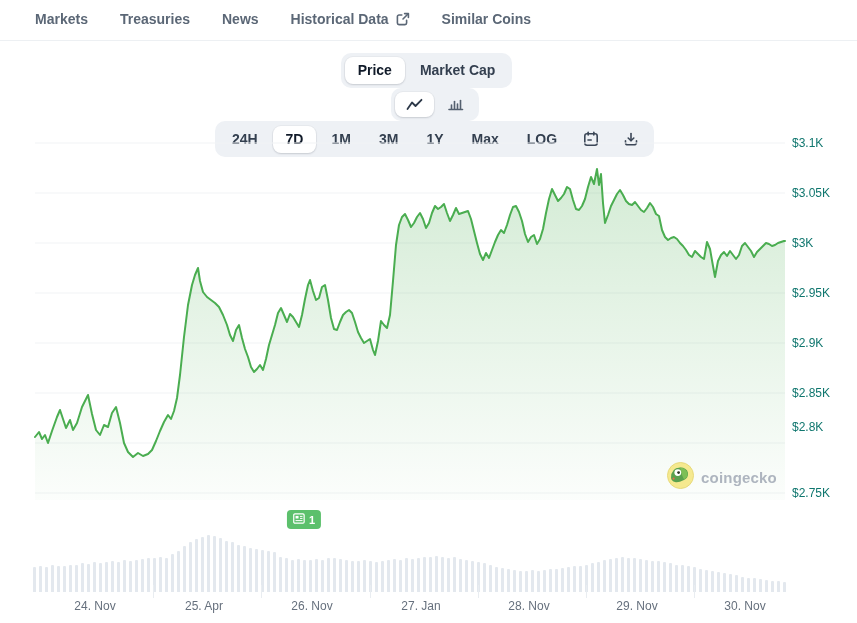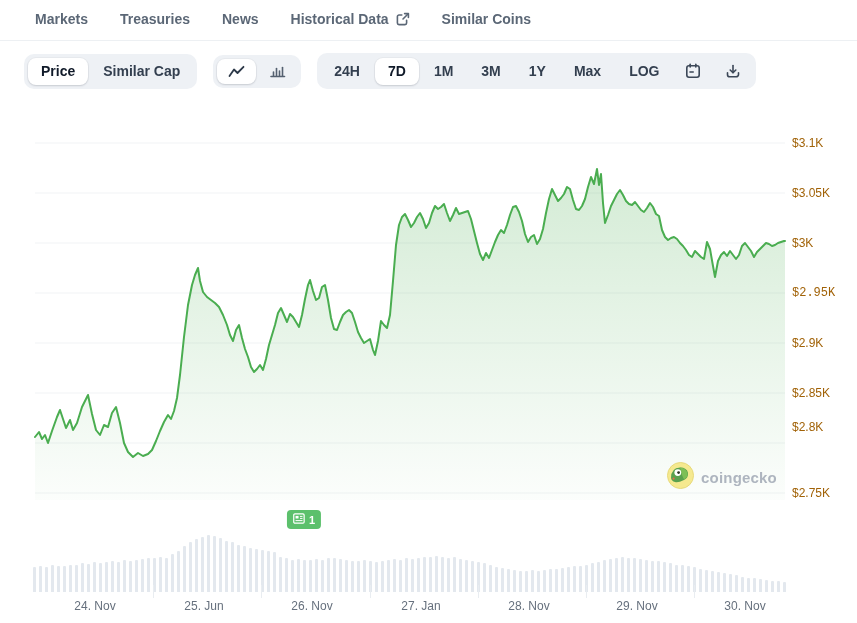--- a/index.html
+++ b/index.html
@@ -8,36 +8,36 @@
 
   
   .tabs{position:absolute;top:0;left:0;right:0;height:40px;display:flex;align-items:stretch;
         gap:14px;padding-left:26px;border-bottom:1px solid #edf0f3;}
   .tab{display:flex;align-items:center;gap:7px;padding:0 9px;font-size:14px;font-weight:700;
        color:#5b6776;cursor:pointer;border-bottom:3px solid transparent;margin-bottom:-1px;white-space:nowrap;}
   .tab.active{color:#0f1723;border-bottom-color:var(--accent-green,#4cc41d);}
   .tab svg{display:block;}
 
   
-  .toolbar{position:absolute;top:53px;left:24px;right:28px;display:flex;align-items:center;}
+  .toolbar{position:absolute;top:53px;left:24px;right:28px;display:flex;align-items:center;flex-direction:column;}
   .group{background:#eef1f5;border-radius:10px;padding:4px;display:flex;align-items:center;gap:2px;}
   .group + .group{margin-left:16px;}
   .seg{font-family:"Liberation Sans",sans-serif;font-size:14px;font-weight:700;color:#333f4f;
        background:transparent;border:0;border-radius:8px;padding:6px 13px;cursor:pointer;
        display:flex;align-items:center;line-height:15px;white-space:nowrap;}
   .seg.icon-btn{padding:6px 11px;}
   .seg.active{background:#fff;color:#101a29;box-shadow:0 1px 2px rgba(16,24,40,.14),0 0 0 1px rgba(16,24,40,.03);}
   .seg svg{display:block;}
   .spacer{flex:1;}
 
   
   .plot{position:absolute;left:35px;top:128px;width:750px;height:372px;}
   .plot svg{position:absolute;left:0;top:0;overflow:visible;}
   .y-axis{position:absolute;left:792px;top:128px;width:60px;height:372px;}
-  .y-axis span{position:absolute;left:0;font-size:12px;color:#a16207;white-space:nowrap;}
+  .y-axis span{position:absolute;left:0;font-size:12px;color:#0f766e;white-space:nowrap;}
   .x-axis{position:absolute;left:35px;top:599px;width:750px;height:18px;}
   .x-axis span{position:absolute;transform:translateX(-50%);font-size:12px;color:#66707d;white-space:nowrap;}
 
   
   .news-badge{position:absolute;top:510px;display:inline-flex;align-items:center;gap:4px;
         background:var(--badge-green,#5cc06c);color:#fff;font-size:11px;font-weight:700;
         padding:3px 6px;border-radius:4px;cursor:pointer;transform:translateX(-50%);}
 
   
   .watermark{position:absolute;left:667px;top:462px;display:flex;align-items:center;gap:7px;}
@@ -65,21 +65,21 @@
         <path d="M12.2 1.8 L7 7"></path>
       </svg>
     </span>
   </a>
   <a class="tab">Similar Coins</a>
 </nav>
 
 <div class="toolbar">
   <div class="group">
     <button class="seg active">Price</button>
-    <button class="seg">Similar Cap</button>
+    <button class="seg">Market Cap</button>
   </div>
 
   <div class="group">
     <button class="seg icon-btn active">
       <span>
         <svg width="17" height="13" viewBox="0 0 17 13" fill="none" stroke="#2c3848" stroke-width="1.8" stroke-linecap="round" stroke-linejoin="round">
           <polyline points="1.5,11 6,4.5 9.5,8 15.5,1.8"></polyline>
         </svg>
       </span>
     </button>
@@ -148,21 +148,21 @@
       </g>
     <path id="area-path" fill="url(#fillGrad)" stroke="none" d="M0.0,309.0 L4.0,304.0 L7.0,311.0 L10.0,307.0 L13.0,315.0 L17.0,303.0 L22.0,289.0 L25.0,282.0 L28.0,291.0 L31.0,300.0 L35.0,292.0 L38.0,302.0 L42.0,295.0 L47.0,279.0 L53.0,267.0 L57.0,286.0 L61.0,302.0 L65.0,307.0 L69.0,297.0 L73.0,299.0 L77.0,285.0 L81.0,279.0 L85.0,295.0 L89.0,315.0 L93.0,324.0 L98.0,329.0 L103.0,325.0 L108.0,328.0 L113.0,326.0 L117.0,322.0 L121.0,313.0 L125.0,303.0 L129.0,294.0 L133.0,287.0 L136.0,291.0 L139.0,283.0 L142.0,270.0 L145.0,247.0 L149.0,209.0 L153.0,177.0 L157.0,157.0 L160.0,147.0 L163.0,140.0 L165.0,153.0 L168.0,164.0 L172.0,169.0 L176.0,172.0 L180.0,175.0 L184.0,179.0 L188.0,187.0 L192.0,197.0 L195.0,207.0 L198.0,213.0 L201.0,202.0 L204.0,197.0 L207.0,210.0 L210.0,221.0 L213.0,229.0 L216.0,239.0 L219.0,244.0 L222.0,241.0 L225.0,237.0 L228.0,242.0 L231.0,231.0 L234.0,217.0 L237.0,207.0 L240.0,197.0 L243.0,185.0 L246.0,180.0 L249.0,187.0 L252.0,194.0 L255.0,186.0 L258.0,189.0 L261.0,194.0 L264.0,199.0 L267.0,187.0 L270.0,171.0 L273.0,157.0 L275.0,152.0 L278.0,163.0 L281.0,172.0 L284.0,170.0 L287.0,159.0 L290.0,157.0 L293.0,172.0 L296.0,190.0 L299.0,201.0 L302.0,202.0 L305.0,194.0 L308.0,187.0 L311.0,184.0 L314.0,182.0 L317.0,185.0 L320.0,194.0 L323.0,204.0 L326.0,210.0 L329.0,215.0 L332.0,213.0 L335.0,211.0 L338.0,222.0 L340.0,227.0 L343.0,213.0 L346.0,193.0 L349.0,197.0 L352.0,200.0 L355.0,187.0 L358.0,153.0 L361.0,117.0 L364.0,97.0 L367.0,89.0 L370.0,86.0 L373.0,92.0 L376.0,99.0 L379.0,95.0 L382.0,89.0 L385.0,85.0 L388.0,91.0 L391.0,100.0 L394.0,95.0 L397.0,85.0 L400.0,78.0 L403.0,81.0 L406.0,79.0 L409.0,76.0 L412.0,85.0 L415.0,93.0 L418.0,87.0 L421.0,80.0 L424.0,86.0 L427.0,85.0 L430.0,84.0 L433.0,83.0 L436.0,91.0 L439.0,103.0 L442.0,115.0 L445.0,126.0 L448.0,132.0 L451.0,125.0 L454.0,130.0 L457.0,122.0 L460.0,114.0 L463.0,107.0 L466.0,102.0 L469.0,105.0 L472.0,97.0 L475.0,87.0 L478.0,79.0 L481.0,78.0 L484.0,84.0 L487.0,93.0 L490.0,106.0 L493.0,114.0 L496.0,109.0 L499.0,107.0 L502.0,116.0 L505.0,111.0 L508.0,101.0 L511.0,85.0 L514.0,71.0 L517.0,61.0 L520.0,67.0 L523.0,73.0 L526.0,70.0 L529.0,66.0 L532.0,59.0 L535.0,61.0 L538.0,72.0 L541.0,81.0 L544.0,82.0 L547.0,78.0 L550.0,71.0 L553.0,59.0 L556.0,49.0 L559.0,56.0 L562.0,41.0 L564.0,57.0 L566.0,46.0 L568.0,75.0 L570.0,95.0 L573.0,87.0 L576.0,78.0 L579.0,72.0 L582.0,66.0 L585.0,62.0 L588.0,67.0 L591.0,73.0 L594.0,76.0 L597.0,77.0 L600.0,74.0 L603.0,78.0 L606.0,82.0 L609.0,84.0 L612.0,80.0 L615.0,75.0 L618.0,79.0 L621.0,86.0 L624.0,88.0 L627.0,102.0 L630.0,109.0 L633.0,112.0 L636.0,110.0 L639.0,109.0 L642.0,111.0 L645.0,115.0 L648.0,118.0 L651.0,122.0 L654.0,127.0 L657.0,129.0 L660.0,123.0 L663.0,126.0 L666.0,129.0 L669.0,131.0 L672.0,114.0 L675.0,121.0 L678.0,138.0 L680.0,149.0 L683.0,133.0 L686.0,127.0 L689.0,124.0 L692.0,128.0 L695.0,123.0 L698.0,127.0 L701.0,131.0 L704.0,127.0 L707.0,118.0 L710.0,115.0 L713.0,119.0 L716.0,123.0 L719.0,129.0 L722.0,124.0 L725.0,121.0 L728.0,118.0 L731.0,115.0 L734.0,116.0 L737.0,118.0 L740.0,117.0 L743.0,115.0 L746.0,114.0 L749.0,113.0 L750.0,113.0 L750,372 L0,372 Z"></path>
     <path id="line-path" fill="none" stroke-width="2" stroke-linejoin="round" stroke-linecap="round" d="M0.0,309.0 L4.0,304.0 L7.0,311.0 L10.0,307.0 L13.0,315.0 L17.0,303.0 L22.0,289.0 L25.0,282.0 L28.0,291.0 L31.0,300.0 L35.0,292.0 L38.0,302.0 L42.0,295.0 L47.0,279.0 L53.0,267.0 L57.0,286.0 L61.0,302.0 L65.0,307.0 L69.0,297.0 L73.0,299.0 L77.0,285.0 L81.0,279.0 L85.0,295.0 L89.0,315.0 L93.0,324.0 L98.0,329.0 L103.0,325.0 L108.0,328.0 L113.0,326.0 L117.0,322.0 L121.0,313.0 L125.0,303.0 L129.0,294.0 L133.0,287.0 L136.0,291.0 L139.0,283.0 L142.0,270.0 L145.0,247.0 L149.0,209.0 L153.0,177.0 L157.0,157.0 L160.0,147.0 L163.0,140.0 L165.0,153.0 L168.0,164.0 L172.0,169.0 L176.0,172.0 L180.0,175.0 L184.0,179.0 L188.0,187.0 L192.0,197.0 L195.0,207.0 L198.0,213.0 L201.0,202.0 L204.0,197.0 L207.0,210.0 L210.0,221.0 L213.0,229.0 L216.0,239.0 L219.0,244.0 L222.0,241.0 L225.0,237.0 L228.0,242.0 L231.0,231.0 L234.0,217.0 L237.0,207.0 L240.0,197.0 L243.0,185.0 L246.0,180.0 L249.0,187.0 L252.0,194.0 L255.0,186.0 L258.0,189.0 L261.0,194.0 L264.0,199.0 L267.0,187.0 L270.0,171.0 L273.0,157.0 L275.0,152.0 L278.0,163.0 L281.0,172.0 L284.0,170.0 L287.0,159.0 L290.0,157.0 L293.0,172.0 L296.0,190.0 L299.0,201.0 L302.0,202.0 L305.0,194.0 L308.0,187.0 L311.0,184.0 L314.0,182.0 L317.0,185.0 L320.0,194.0 L323.0,204.0 L326.0,210.0 L329.0,215.0 L332.0,213.0 L335.0,211.0 L338.0,222.0 L340.0,227.0 L343.0,213.0 L346.0,193.0 L349.0,197.0 L352.0,200.0 L355.0,187.0 L358.0,153.0 L361.0,117.0 L364.0,97.0 L367.0,89.0 L370.0,86.0 L373.0,92.0 L376.0,99.0 L379.0,95.0 L382.0,89.0 L385.0,85.0 L388.0,91.0 L391.0,100.0 L394.0,95.0 L397.0,85.0 L400.0,78.0 L403.0,81.0 L406.0,79.0 L409.0,76.0 L412.0,85.0 L415.0,93.0 L418.0,87.0 L421.0,80.0 L424.0,86.0 L427.0,85.0 L430.0,84.0 L433.0,83.0 L436.0,91.0 L439.0,103.0 L442.0,115.0 L445.0,126.0 L448.0,132.0 L451.0,125.0 L454.0,130.0 L457.0,122.0 L460.0,114.0 L463.0,107.0 L466.0,102.0 L469.0,105.0 L472.0,97.0 L475.0,87.0 L478.0,79.0 L481.0,78.0 L484.0,84.0 L487.0,93.0 L490.0,106.0 L493.0,114.0 L496.0,109.0 L499.0,107.0 L502.0,116.0 L505.0,111.0 L508.0,101.0 L511.0,85.0 L514.0,71.0 L517.0,61.0 L520.0,67.0 L523.0,73.0 L526.0,70.0 L529.0,66.0 L532.0,59.0 L535.0,61.0 L538.0,72.0 L541.0,81.0 L544.0,82.0 L547.0,78.0 L550.0,71.0 L553.0,59.0 L556.0,49.0 L559.0,56.0 L562.0,41.0 L564.0,57.0 L566.0,46.0 L568.0,75.0 L570.0,95.0 L573.0,87.0 L576.0,78.0 L579.0,72.0 L582.0,66.0 L585.0,62.0 L588.0,67.0 L591.0,73.0 L594.0,76.0 L597.0,77.0 L600.0,74.0 L603.0,78.0 L606.0,82.0 L609.0,84.0 L612.0,80.0 L615.0,75.0 L618.0,79.0 L621.0,86.0 L624.0,88.0 L627.0,102.0 L630.0,109.0 L633.0,112.0 L636.0,110.0 L639.0,109.0 L642.0,111.0 L645.0,115.0 L648.0,118.0 L651.0,122.0 L654.0,127.0 L657.0,129.0 L660.0,123.0 L663.0,126.0 L666.0,129.0 L669.0,131.0 L672.0,114.0 L675.0,121.0 L678.0,138.0 L680.0,149.0 L683.0,133.0 L686.0,127.0 L689.0,124.0 L692.0,128.0 L695.0,123.0 L698.0,127.0 L701.0,131.0 L704.0,127.0 L707.0,118.0 L710.0,115.0 L713.0,119.0 L716.0,123.0 L719.0,129.0 L722.0,124.0 L725.0,121.0 L728.0,118.0 L731.0,115.0 L734.0,116.0 L737.0,118.0 L740.0,117.0 L743.0,115.0 L746.0,114.0 L749.0,113.0 L750.0,113.0" stroke="#4aad50"></path>
   </svg>
 </div>
 
 <div class="y-axis" id="y-axis">
     <span style="top: 8px;">$3.1K</span>
     <span style="top: 58px;">$3.05K</span>
     <span style="top: 108px;">$3K</span>
-    <span style="top: 158px; font-family: Liberation Mono, monospace;">$2.95K</span>
+    <span style="top: 158px;">$2.95K</span>
     <span style="top: 208px;">$2.9K</span>
     <span style="top: 258px;">$2.85K</span>
     <span style="top: 292px;">$2.8K</span>
     <span style="top: 358px;">$2.75K</span>
   </div>
 
 <div class="news-badge" id="news-badge" style="left: 304px;">
   <span>
     <svg width="12" height="11" viewBox="0 0 12 11" fill="none">
       <rect x="0.8" y="0.9" width="10.4" height="9.2" rx="1.2" stroke="#fff" stroke-width="1.2"></rect>
@@ -319,19 +319,19 @@
 <div id="vol-ticks">
     <div class="vol-tick" style="left: 153px;"></div>
     <div class="vol-tick" style="left: 261px;"></div>
     <div class="vol-tick" style="left: 370px;"></div>
     <div class="vol-tick" style="left: 478px;"></div>
     <div class="vol-tick" style="left: 586px;"></div>
     <div class="vol-tick" style="left: 694px;"></div>
   </div>
 <div class="x-axis" id="x-axis">
     <span style="left: 60px;">24. Nov</span>
-    <span style="left: 169px;">25. Jun</span>
+    <span style="left: 169px;">25. Apr</span>
     <span style="left: 277px;">26. Nov</span>
     <span style="left: 386px;">27. Jan</span>
     <span style="left: 494px;">28. Nov</span>
     <span style="left: 602px;">29. Nov</span>
     <span style="left: 710px;">30. Nov</span>
   </div>
 
 </body></html>

